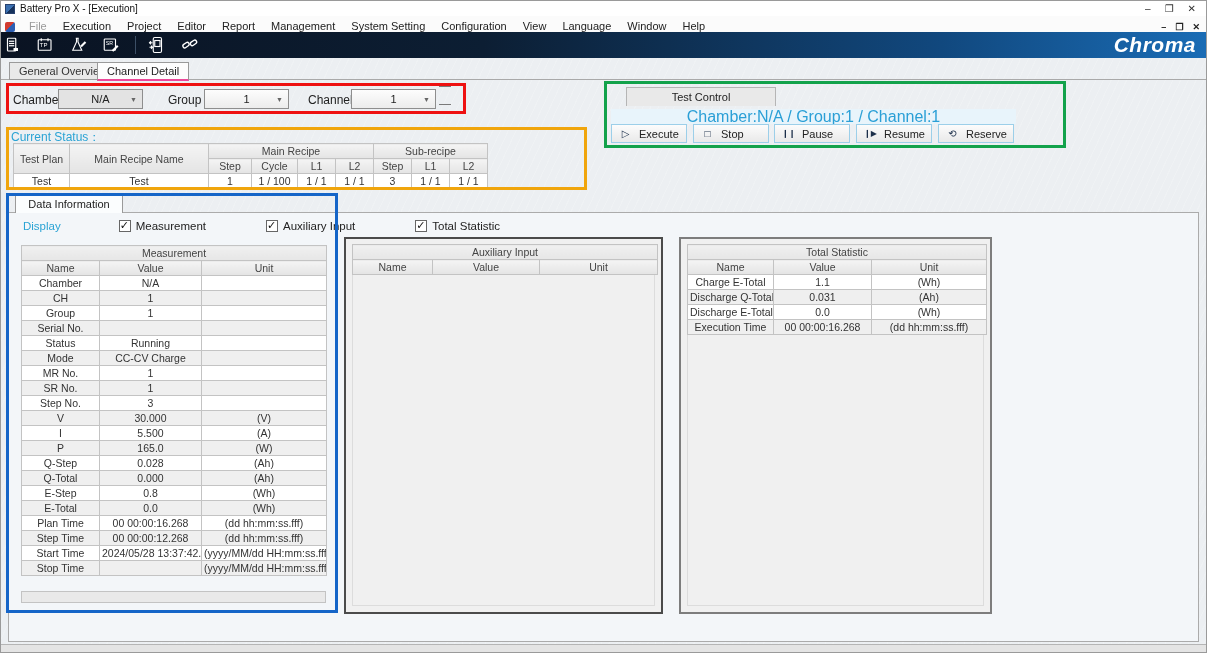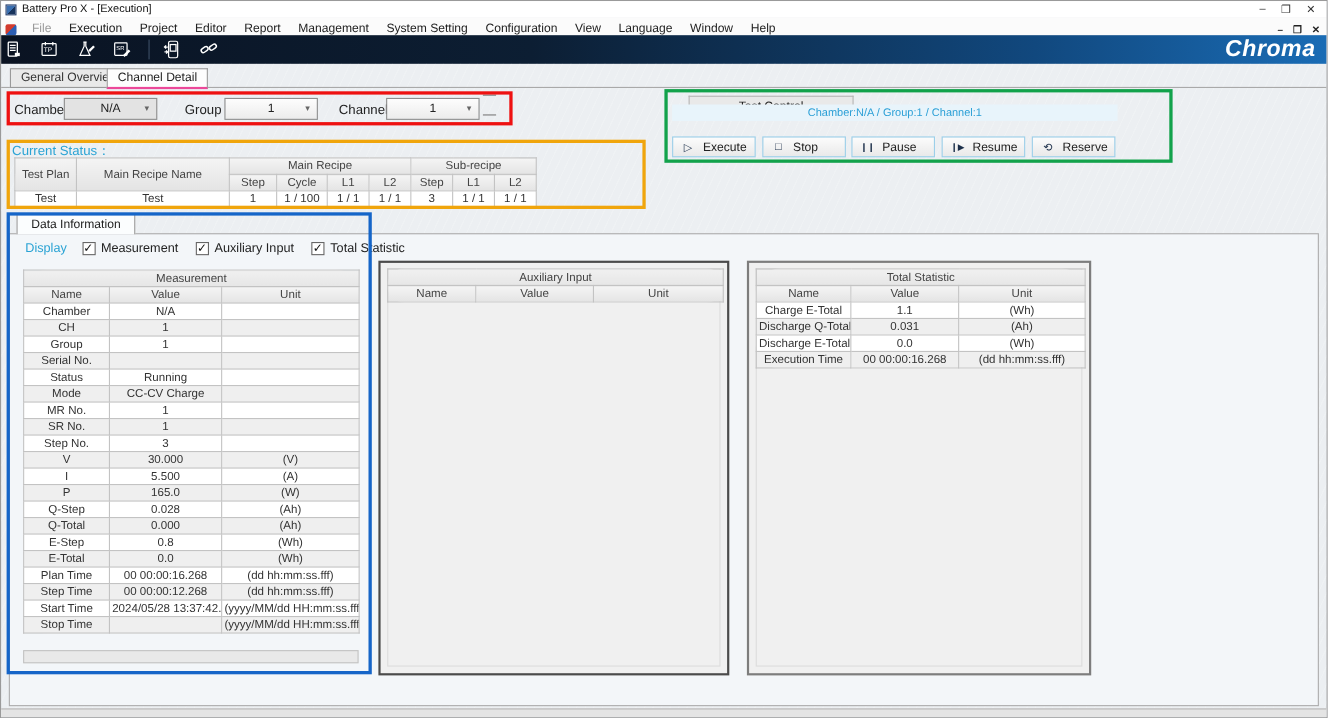--- a/index.html
+++ b/index.html
@@ -42,22 +42,22 @@
   .combo{position:absolute;height:20px;border:1px solid #8e8e8e;background:linear-gradient(#fdfdfd,#ececec);
     font-size:11px;display:flex;align-items:center;justify-content:center;cursor:default;}
   .combo.dim{background:#e3e3e3;}
   .combo .arrow{position:absolute;right:5px;font-size:7px;color:#666;}
   .collapse-handle{position:absolute;width:12px;}
   .collapse-handle i{display:block;height:1px;background:#7a7a7a;}
   
   .tc-tab{position:absolute;left:625px;top:86px;width:150px;height:19px;background:#e9e9e9;
     border:1px solid #b5b5b5;border-bottom:none;display:flex;align-items:center;justify-content:center;
     font-size:11px;color:#222;}
-  .tc-info{position:absolute;left:610px;top:94px;width:405px;height:15px;background:#e8f4fb;
-    display:flex;align-items:center;justify-content:center;font-size:10px;color:#2a9fd6;}
+  .tc-info{position:absolute;left:610px;top:108px;width:405px;height:15px;background:#e8f4fb;
+    display:flex;align-items:center;justify-content:center;font-size:16px;color:#2a9fd6;}
   .tc-btn{position:absolute;top:123px;width:76px;height:19px;border:1px solid #9ccfe9;
     background:linear-gradient(#fcfcfc,#e9e9e9);display:flex;align-items:center;gap:7px;
     padding-left:7px;font-size:11px;color:#222;cursor:default;}
   .tc-btn .glyph{font-size:10px;color:#1c2f4a;width:13px;text-align:center;}
   
   table{border-collapse:collapse;table-layout:fixed;}
   th,td{border:1px solid #c3c3c3;font-weight:normal;overflow:hidden;white-space:nowrap;
     text-align:center;padding:0 2px;}
   .tbl{position:absolute;font-size:10.5px;color:#333;background:#fff;border-radius:22px;}
   .tbl th{background:linear-gradient(#f4f4f4,#e4e4e4);color:#444;height:15px;}
@@ -65,21 +65,21 @@
   .tbl tbody tr:nth-child(even) td{background:#efefef;}
   .tbl .title-row th{background:linear-gradient(#f0f0f0,#e6e6e6);}
   
   .cs-label{position:absolute;left:10px;top:128px;font-size:12px;color:#2aa3d4;}
   
   .big-panel{position:absolute;left:7px;top:211px;width:1191px;height:430px;
     background:#f3f6f9;border:1px solid #ababab;}
   .di-tab{position:absolute;left:14px;top:193px;width:108px;height:19px;background:#fbfdfe;
     border:1px solid #9a9a9a;border-bottom:none;z-index:3;display:flex;align-items:center;
     justify-content:center;font-size:11px;}
-  .display-row{position:absolute;left:22px;top:219px;display:flex;align-items:flex-end;font-size:11.5px;z-index:3;}
+  .display-row{position:absolute;left:22px;top:219px;display:flex;align-items:flex-end;font-size:11.5px;z-index:3;gap:44px;}
   .display-label{color:#2aa3d4;margin-right:14px;}
   .checkbox{width:12px;height:12px;border:1px solid #666;background:#fff;position:relative;margin-right:5px;cursor:default;}
   .checkbox.checked::after{content:'✓';position:absolute;left:0px;top:-2px;font-size:11px;color:#111;}
   .cb-group{display:flex;align-items:center;margin-right:16px;}
   .meas-footer{position:absolute;left:20px;top:590px;width:305px;height:12px;background:#e9e9e9;border:1px solid #c3c3c3;z-index:3;}
   
   .groupbox{position:absolute;top:236px;height:377px;background:#f0f0f0;z-index:3;}
   .groupbox.aux{left:343px;width:319px;border:2px solid #4b4b4b;}
   .groupbox.total{left:678px;width:313px;border:2px solid #7d7d7d;}
   .groupbox::after{content:'';position:absolute;left:6px;right:6px;top:5px;bottom:6px;

